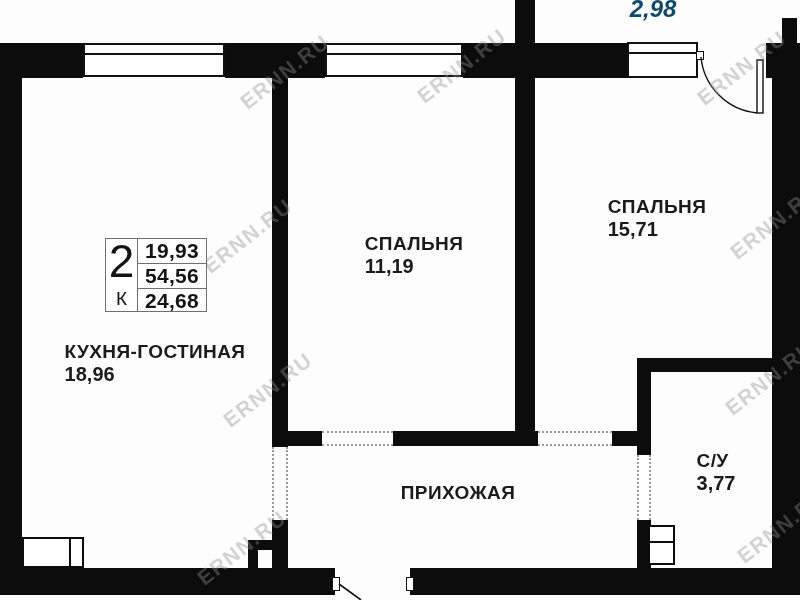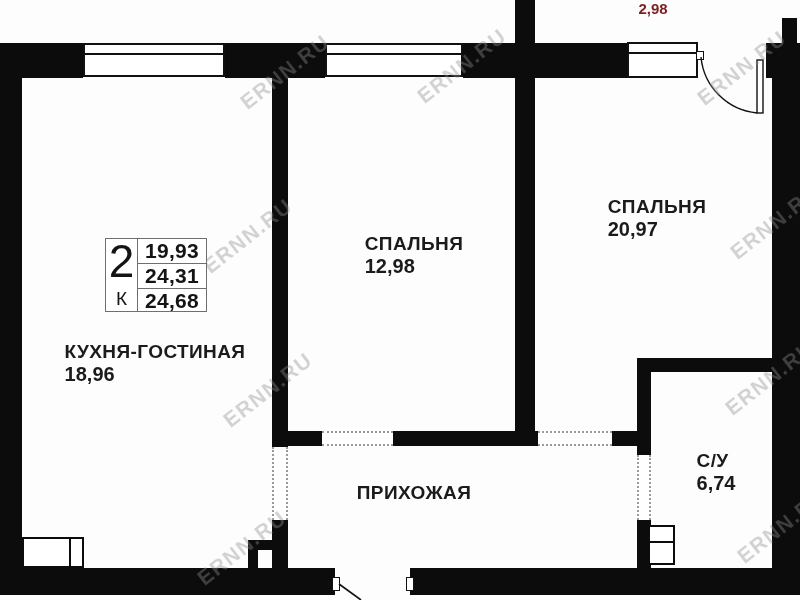--- a/index.html
+++ b/index.html
@@ -15,22 +15,22 @@
   .dash-h{position:absolute;background:#fff;box-sizing:border-box;
     border-top:2px dotted #9a9a9a;border-bottom:2px dotted #9a9a9a;}
   .frame{position:absolute;background:#fff;border:1.5px solid #111;box-sizing:border-box;}
   .fixture{position:absolute;background:#fff;border:2px solid #0c0c0c;box-sizing:border-box;}
   .room-label{
     position:absolute;transform:translateX(-50%);text-align:left;
     color:#1b1b1b;font-weight:700;white-space:nowrap;
   }
   .room-label .nm{font-size:19px;line-height:23px;letter-spacing:.4px;}
   .room-label .ar{font-size:20px;line-height:23px;}
-  #balcony-label{position:absolute;transform:translateX(-50%);color:#7f1d1d;
-    font-weight:700;font-size:15px;line-height:20px;top:-1px;}
+  #balcony-label{position:absolute;transform:translateX(-50%);color:#0c4a6e;
+    font-weight:700;font-size:24px;line-height:20px;top:-1px;font-style:italic;}
   #info-box{
     position:absolute;left:105px;top:238px;width:102px;height:74px;
     display:flex;background:#fff;border:1px solid #6f6f6f;box-sizing:border-box;
     color:#141414;
   }
   #info-box .left{
     width:32px;border-right:1px solid #6f6f6f;display:flex;flex-direction:column;
     align-items:center;justify-content:space-between;box-sizing:border-box;padding:0 0 2px 0;
   }
   #info-box .left .big{font-size:46px;line-height:44px;font-weight:500;}
@@ -117,39 +117,39 @@
   <div class="wm" style="left:242px;top:548px;">ERNN.RU</div>
   <div class="wm" style="left:782px;top:526px;">ERNN.RU</div>
 
   <div id="info-box">
     <div class="left">
       <div class="big">2</div>
       <div class="klass">К</div>
     </div>
     <div class="right">
       <div class="cell">19,93</div>
-      <div class="cell">24,31</div>
+      <div class="cell">54,56</div>
       <div class="cell">24,68</div>
     </div>
   </div>
 
   <div class="room-label" style="left:155px;top:340px;">
     <div class="nm">КУХНЯ-ГОСТИНАЯ</div>
     <div class="ar">18,96</div>
   </div>
   <div class="room-label" style="left:414px;top:232px;">
     <div class="nm">СПАЛЬНЯ</div>
-    <div class="ar">12,98</div>
+    <div class="ar">11,19</div>
   </div>
   <div class="room-label" style="left:657px;top:195px;">
     <div class="nm">СПАЛЬНЯ</div>
-    <div class="ar">20,97</div>
+    <div class="ar">15,71</div>
   </div>
-  <div class="room-label" style="left:414px;top:481px;">
+  <div class="room-label" style="left:458px;top:481px;">
     <div class="nm">ПРИХОЖАЯ</div>
   </div>
   <div class="room-label" style="left:716px;top:449px;">
     <div class="nm">С/У</div>
-    <div class="ar">6,74</div>
+    <div class="ar">3,77</div>
   </div>
   <div id="balcony-label" style="left:653px;">2,98</div>
 
 </div>
 
 </body></html>

